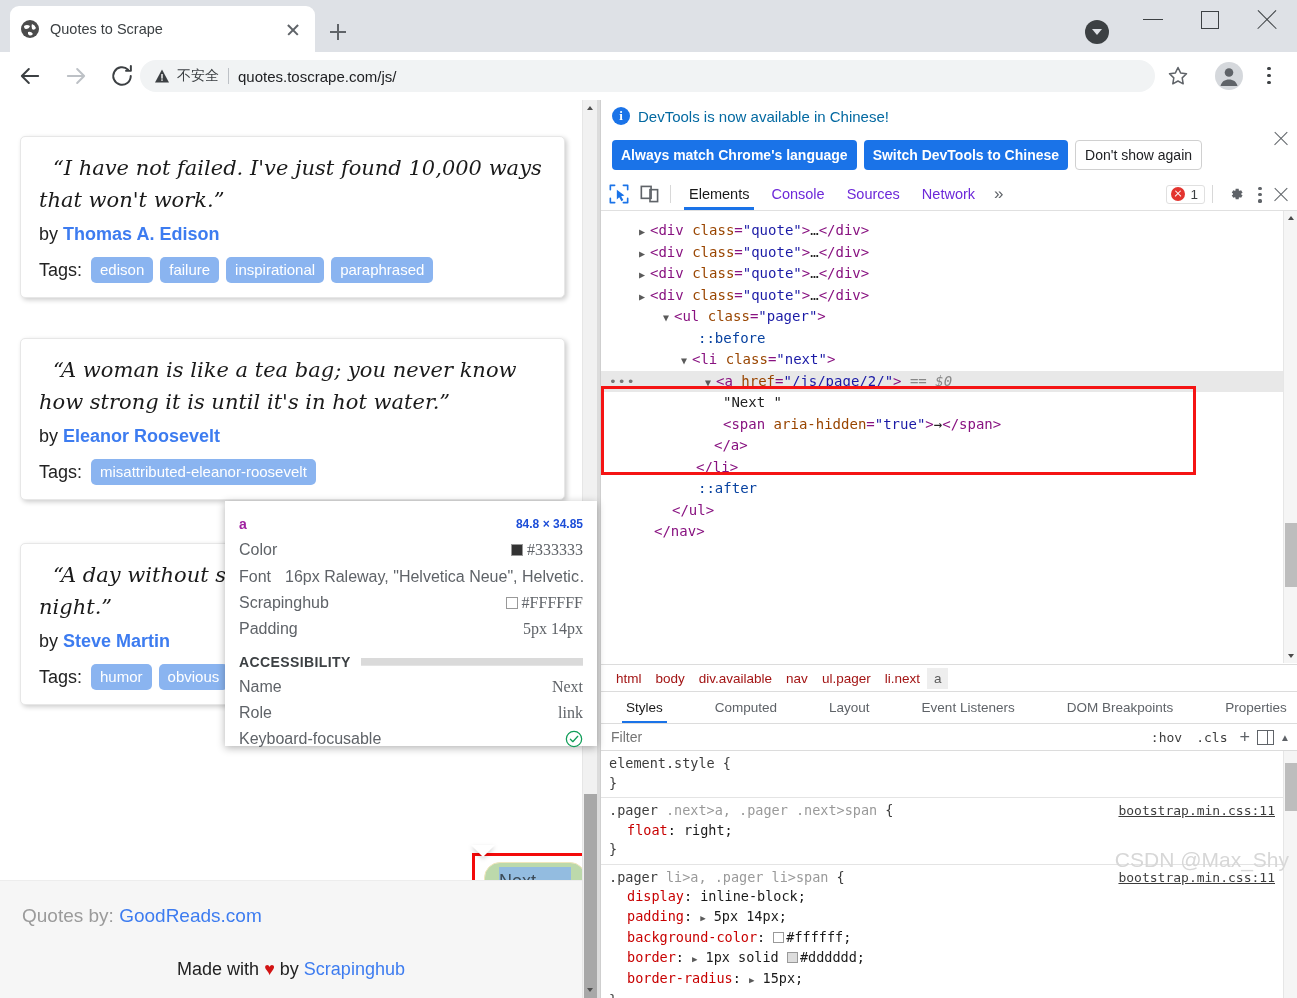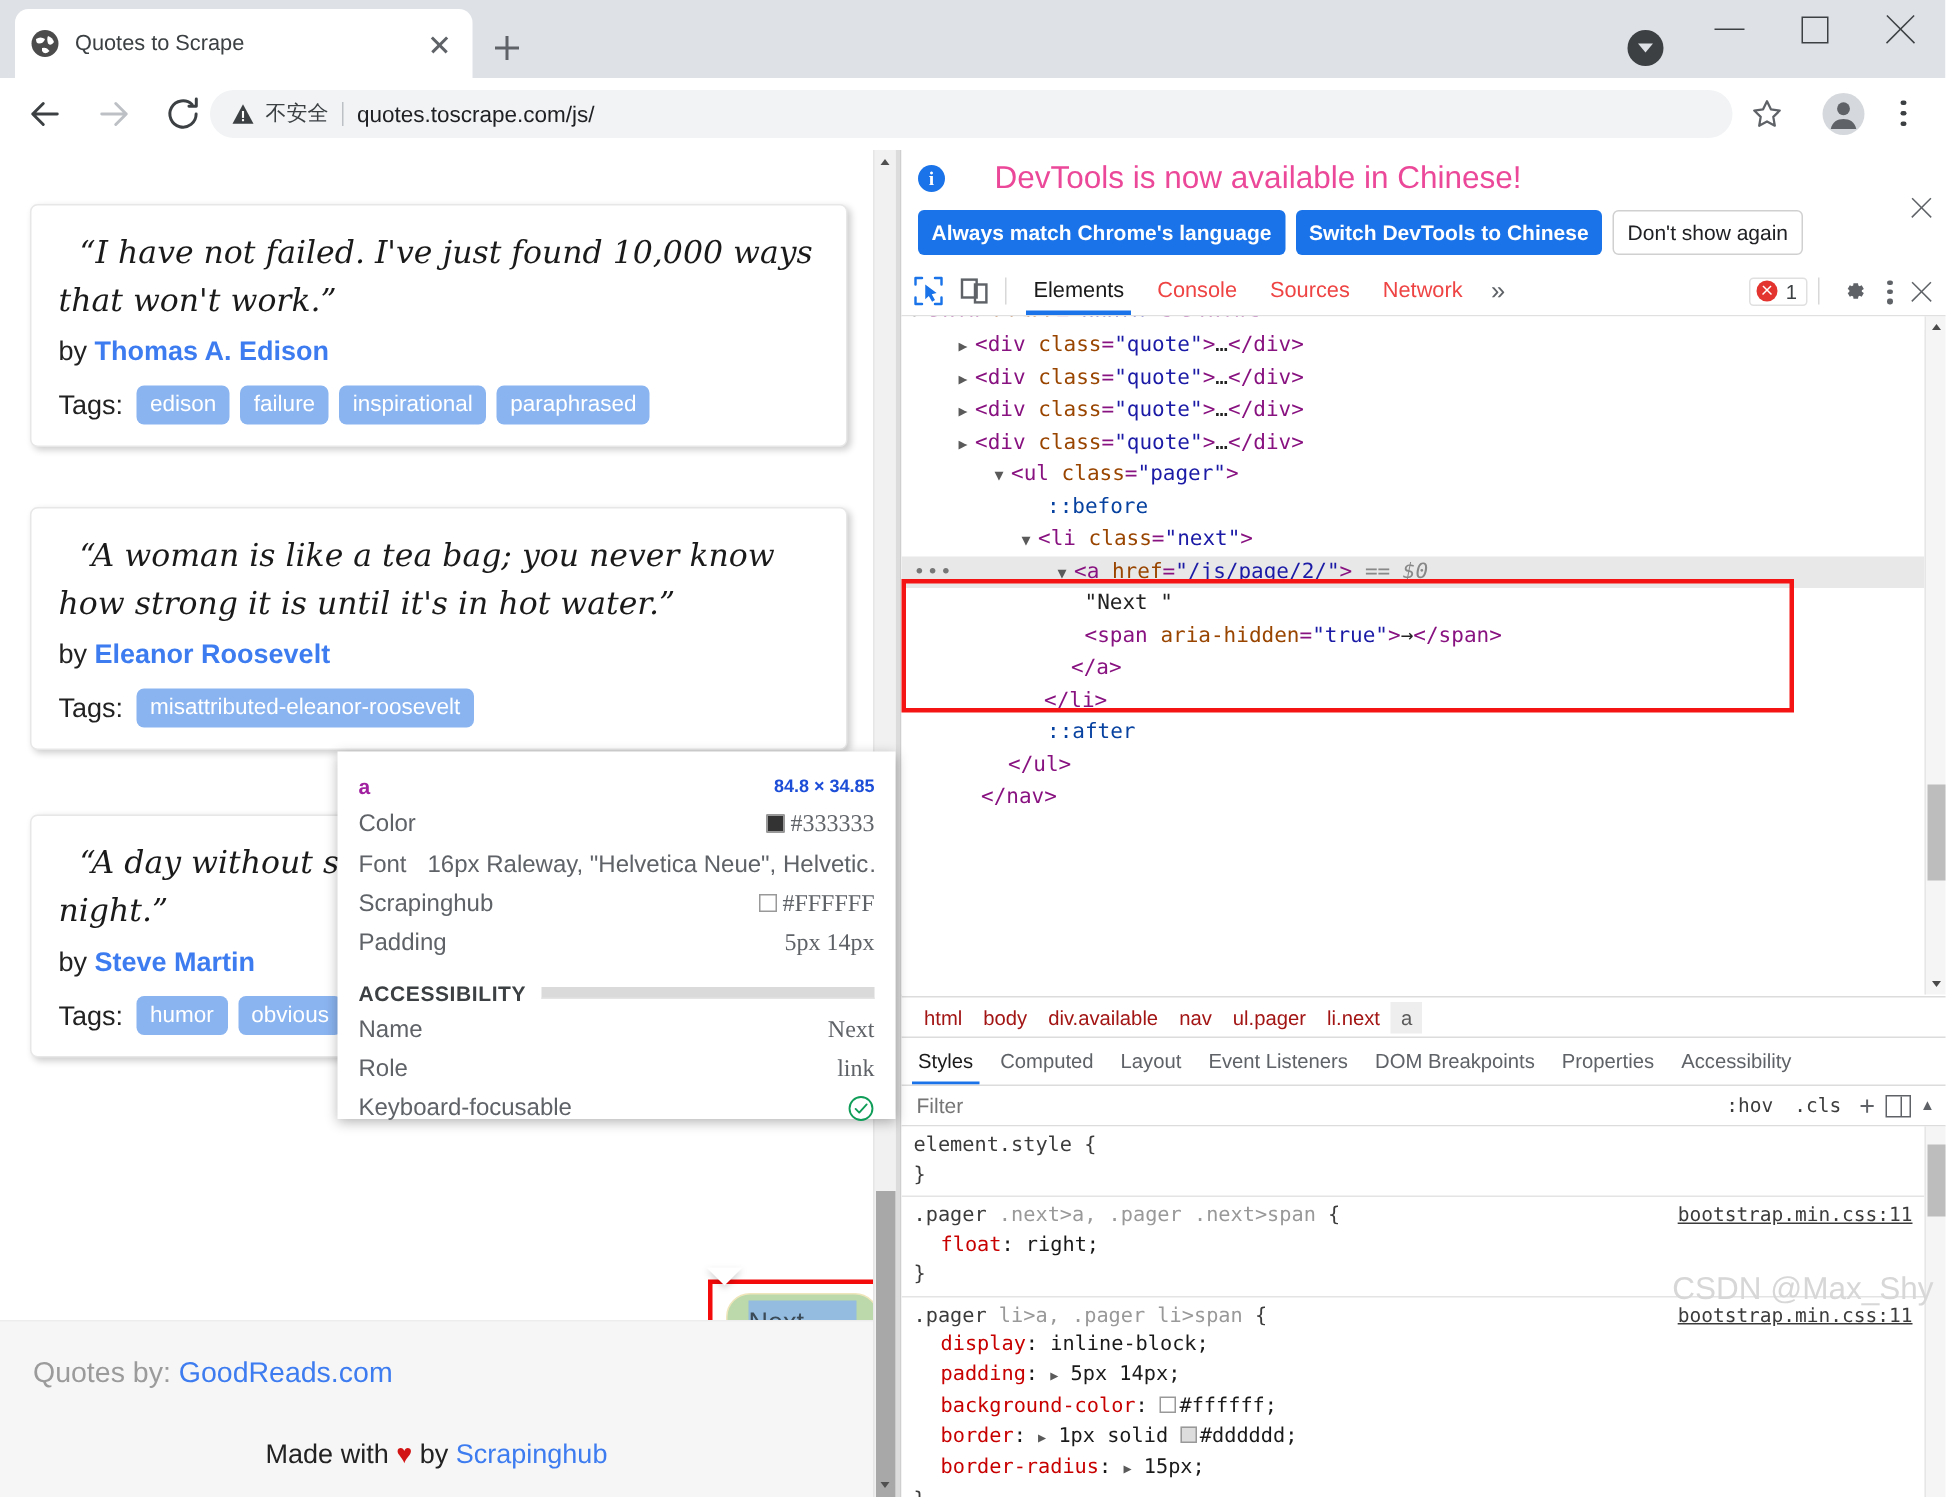--- a/index.html
+++ b/index.html
@@ -234,21 +234,21 @@
     position:absolute; left:600px; top:100px; width:697px; height:898px;
     background:#ffffff; border-left:1px solid #cfcfcf;
   }
   .dt-notify { position:absolute; left:0; top:0; width:697px; height:78px; background:#ffffff; }
   .dt-notify-row1 { position:absolute; left:11px; top:7px; display:flex; align-items:center; }
   .info-dot {
     width:18px; height:18px; border-radius:50%; background:#1a73e8;
     color:#fff; font-size:13px; font-weight:bold; text-align:center; line-height:18px;
     font-family:"Liberation Serif", serif; margin-right:8px;
   }
-  .dt-notify-text { font-size:21px; color:#ec4899;margin-left:25px; }
+  .dt-notify-text { font-size:15px; color:#0369a1; }
   .dt-notify-row2 { position:absolute; left:11px; top:40px; display:flex; gap:7px; }
   .btn-blue {
     background:#1a73e8; color:#ffffff; font-size:14px; font-weight:bold;
     border:none; border-radius:4px; padding:6px 9px; white-space:nowrap;
   }
   .btn-white {
     background:#ffffff; color:#202124; font-size:14px;
     border:1px solid #d0d0d0; border-radius:4px; padding:6px 9px; white-space:nowrap;
   }
   .notify-close {
@@ -262,21 +262,21 @@
   .xglyph::after { transform: rotate(-45deg); }
 
   .dt-toolbar {
     position:absolute; left:0; top:78px; width:697px; height:33px;
     background:#ffffff; border-bottom:1px solid #e0e0e0;
     display:flex; align-items:center;
   }
   .dt-icon { width:26px; height:26px; margin-left:5px; position:relative; }
   .dt-div { width:1px; height:18px; background:#d8d8d8; margin:0 7px; }
   .dt-tab {
-    font-size:14.5px; color:#ef4444; padding:6px 11px 7px 11px; position:relative; white-space:nowrap;
+    font-size:14.5px; color:#6d28d9; padding:6px 11px 7px 11px; position:relative; white-space:nowrap;
   }
   .dt-tab.active { color:#1a1a1a; }
   .dt-tab.active::after {
     content:""; position:absolute; left:6px; right:6px; bottom:-1px; height:2.4px; background:#1a73e8;
   }
   .dt-more { font-size:17px; color:#5f6368; padding: 2px 8px; }
   .dt-right { margin-left:auto; display:flex; align-items:center; padding-right:6px; }
   .err-badge {
     display:flex; align-items:center; gap:5px; border:1px solid #e0e0e0;
     border-radius:3px; padding:1px 6px 1px 4px;
@@ -350,21 +350,21 @@
     background:#ffffff; border-top:1px solid #dcdcdc;
     display:flex; align-items:center; padding-left:8px;
     font-size:13.5px;
   }
   .crumb { color:#a31515; padding:3px 7px; white-space:nowrap; }
   .crumb.active { background:#eeeeee; color:#5b5b5b; }
 
   .styletabs {
     position:absolute; left:0; top:591px; width:697px; height:32px;
     background:#ffffff; border-top:1px solid #dcdcdc;
-    display:flex; align-items:center; padding-left:2px; font-size:13.5px;
+    display:flex; align-items:center; padding-left:16px; font-size:13.5px;gap:34px;
   }
   .stab { color:#5f6368; padding:7px 9px 8px 9px; position:relative; white-space:nowrap; }
   .stab.active { color:#1a1a1a; }
   .stab.active::after {
     content:""; position:absolute; left:5px; right:5px; bottom:-1px; height:2.4px; background:#1a73e8;
   }
 
   .filterbar {
     position:absolute; left:0; top:623px; width:697px; height:28px;
     background:#ffffff; border-top:1px solid #dcdcdc; border-bottom:1px solid #dcdcdc;

